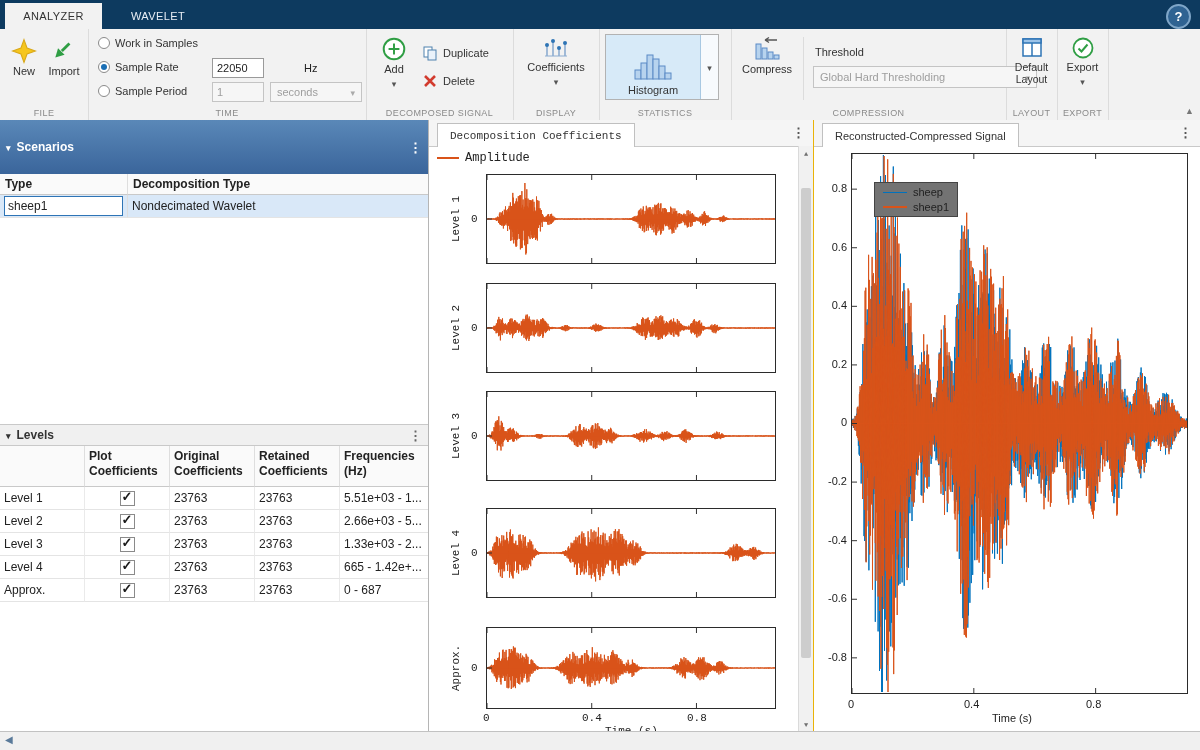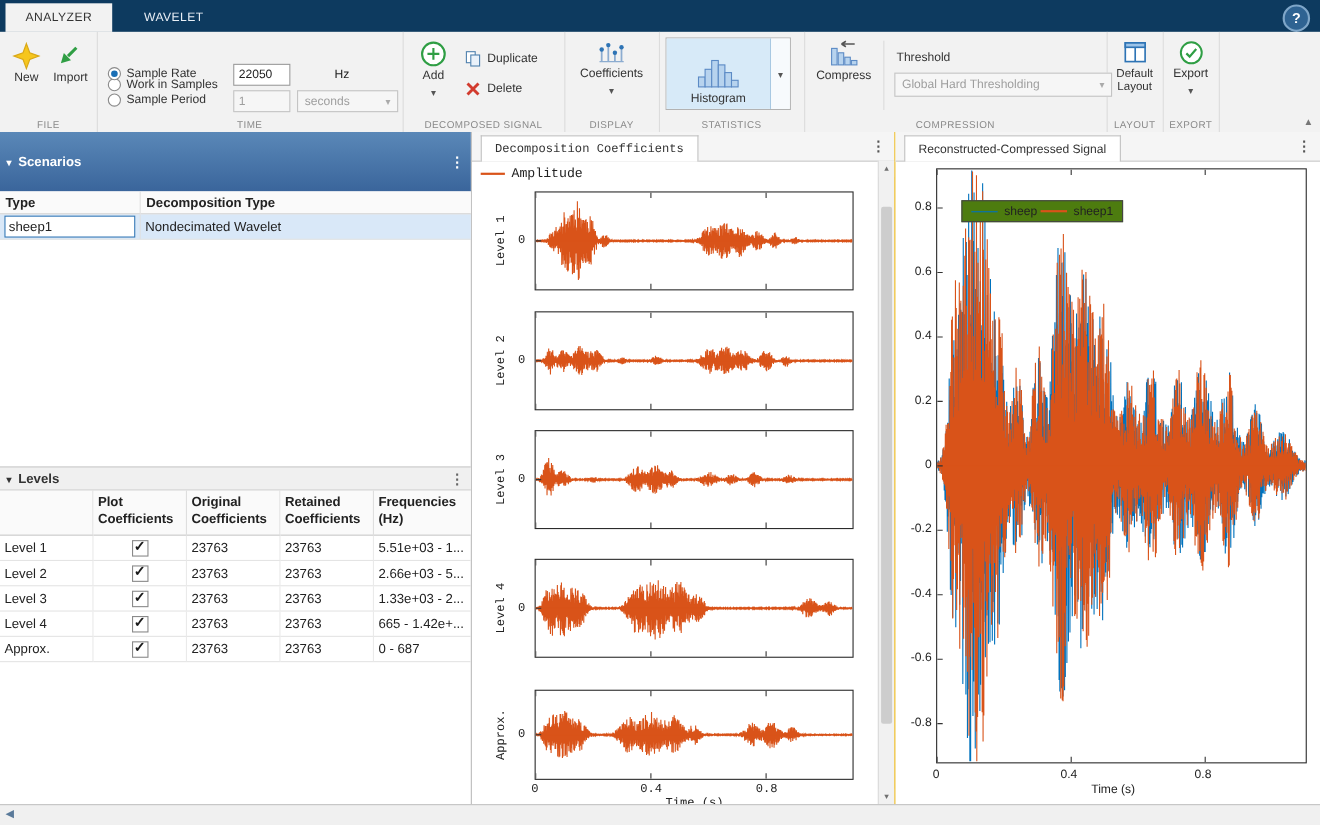--- a/index.html
+++ b/index.html
@@ -78,21 +78,21 @@
   .ytick0{position:absolute;left:-15px;top:50%;transform:translateY(-50%);font-size:11px;color:#222;}
   .xt{position:absolute;font-size:11px;color:#222;}
   .xlabel{position:absolute;font-size:11px;color:#222;}
   .scrollbar{position:absolute;right:0;top:26px;bottom:0;width:15px;background:#f1f1f1;border-left:1px solid #dadada;box-sizing:border-box;}
   .sb-btn{position:absolute;left:0;right:0;height:15px;display:flex;align-items:center;justify-content:center;
        font-size:7px;color:#707070;background:#f1f1f1;}
   .sb-thumb{position:absolute;left:2px;right:2px;background:#cdcdcd;border-radius:2px;}
   .axesbox{position:absolute;}
   .axesbox svg{border:1px solid #2b2b2b;display:block;}
   .ryt{position:absolute;left:2px;width:31px;text-align:right;font-size:11px;color:#222;}
-  .rlegend{position:absolute;background:#4d7c0f;border:1px solid #444;padding:3px 8px;display:flex;flex-direction:row;gap:3px;}
+  .rlegend{position:absolute;background:#737373;border:1px solid #444;padding:3px 8px;display:flex;flex-direction:column;gap:3px;}
   .rlegend-row{display:flex;align-items:center;gap:6px;font-size:11px;color:#222;}
   .lgl{width:24px;height:0;border-top:2px solid;}
   .statusbar{position:absolute;bottom:0;left:0;right:0;height:18px;background:#f0f0f0;border-top:1px solid #c2c2c2;}
   .collapse-left{position:absolute;left:5px;top:2px;font-size:10px;color:#5a7a9a;}
   .collapse-left::after{content:"◀";}
 </style>
 </head>
 <body>
 
 <div class="app">
@@ -116,21 +116,21 @@
         <svg width="26" height="26" viewBox="0 0 24 24">
           <path d="M17 5 L10 12" stroke="#2f9e44" stroke-width="2.6" fill="none"></path>
           <path d="M4 18 L6.5 9.5 L12.5 15.5 Z" fill="#2f9e44"></path>
           </svg>
         <span class="rlbl">Import</span>
       </div>
       <div class="sec-label">FILE</div>
     </div>
 
     <div class="sec" style="left:88px;width:278px;">
-      <div class="radio-row" style="left:10px;top:8px;margin-top:34px;">
+      <div class="radio-row" style="left:10px;top:8px;">
         <span class="radio"></span>
         <span>Work in Samples</span>
       </div>
       <div class="radio-row" style="left:10px;top:32px;">
         <span class="radio sel"></span>
         <span>Sample Rate</span>
       </div>
       <div class="radio-row" style="left:10px;top:56px;">
         <span class="radio"></span>
         <span>Sample Period</span>
@@ -212,21 +212,21 @@
           <path d="M24 4 H12 M12 4 l4 -2.5 M12 4 l4 2.5" stroke="#555" stroke-width="1.4" fill="none"></path>
           <rect x="3" y="8" width="5" height="15" fill="#b7d3ee" stroke="#5b8ac5"></rect>
           <rect x="9" y="12" width="5" height="11" fill="#b7d3ee" stroke="#5b8ac5"></rect>
           <rect x="15" y="16" width="5" height="7" fill="#b7d3ee" stroke="#5b8ac5"></rect>
           <rect x="21" y="19" width="5" height="4" fill="#b7d3ee" stroke="#5b8ac5"></rect>
           </svg>
         <span class="rlbl">Compress</span>
       </div>
       <div class="vline" style="left:72px;"></div>
       <span class="abs" style="left:84px;top:17px;font-size:11px;color:#333;">Threshold</span>
-      <div class="combo" style="left:82px;top:37px;width:198px;height:22px;">
+      <div class="combo" style="left:82px;top:37px;width:224px;height:22px;">
         <span>Global Hard Thresholding</span>
         <span class="dd"></span>
       </div>
       <div class="sec-label">COMPRESSION</div>
     </div>
 
     <div class="sec" style="left:1006px;width:51px;">
       <div class="rbtn" style="left:3px;top:7px;width:45px;">
         <svg width="24" height="24" viewBox="0 0 24 24">
           <rect x="3" y="3" width="18" height="17" fill="#fff" stroke="#2e74b5" stroke-width="1.5"></rect>

